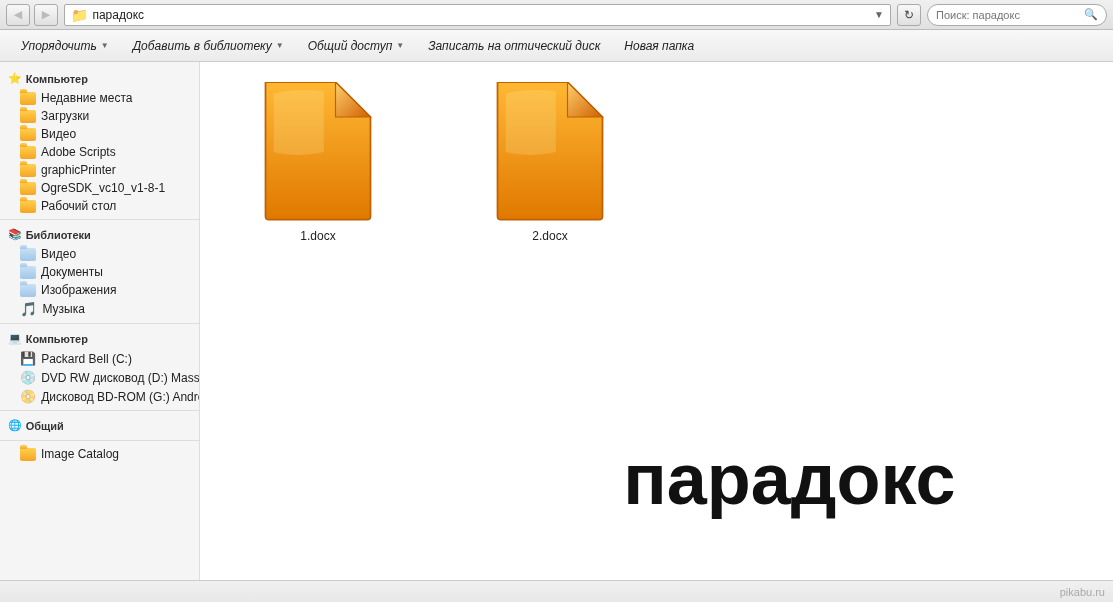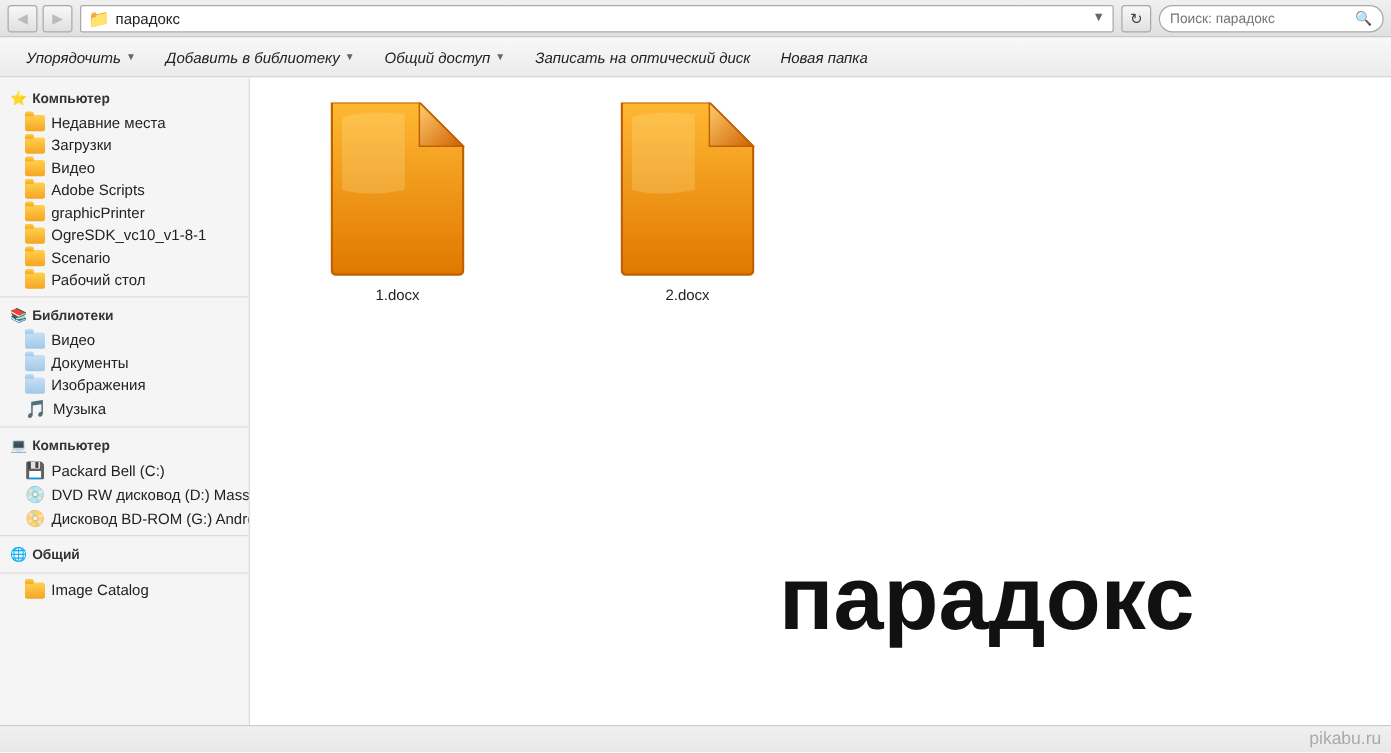--- a/index.html
+++ b/index.html
@@ -268,21 +268,21 @@
       font-size: 11px;
       color: #444;
       gap: 20px;
     }
 
     
     .watermark {
       position: fixed;
       bottom: 4px;
       right: 8px;
-      font-size: 14px;
+      font-size: 11px;
       color: #aaa;
       font-family: Arial, sans-serif;
     }
 
     .sidebar-divider {
       height: 1px;
       background: #ddd;
       margin: 4px 0;
     }
   </style>
@@ -355,24 +355,20 @@
       <div class="sidebar-item">
         <span class="folder-icon-small"></span>
         <span>graphicPrinter</span>
       </div>
       <div class="sidebar-item">
         <span class="folder-icon-small"></span>
         <span>OgreSDK_vc10_v1-8-1</span>
       </div>
       <div class="sidebar-item">
         <span class="folder-icon-small"></span>
-        <span>Scenario</span>
-      </div>
-      <div class="sidebar-item">
-        <span class="folder-icon-small"></span>
         <span>Рабочий стол</span>
       </div>
     </div>
 
     <div class="sidebar-divider"></div>
 
     <div class="sidebar-section">
       <div class="sidebar-header">
         <span>📚</span>
         <span>Библиотеки</span>

